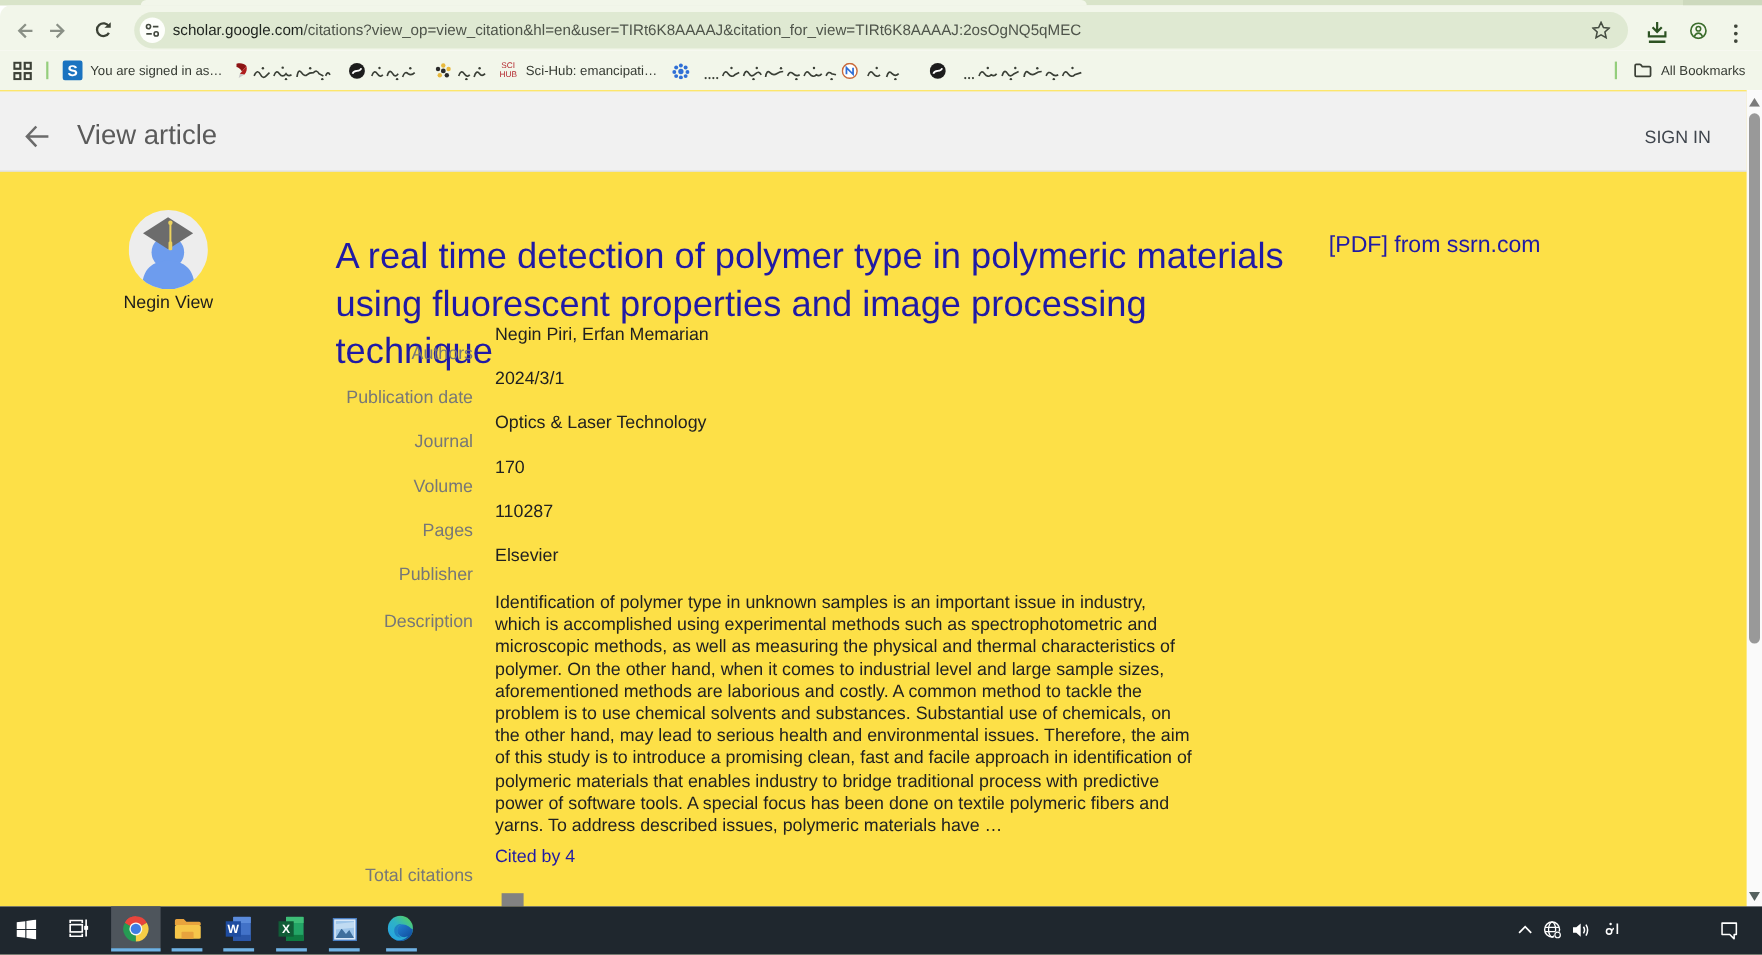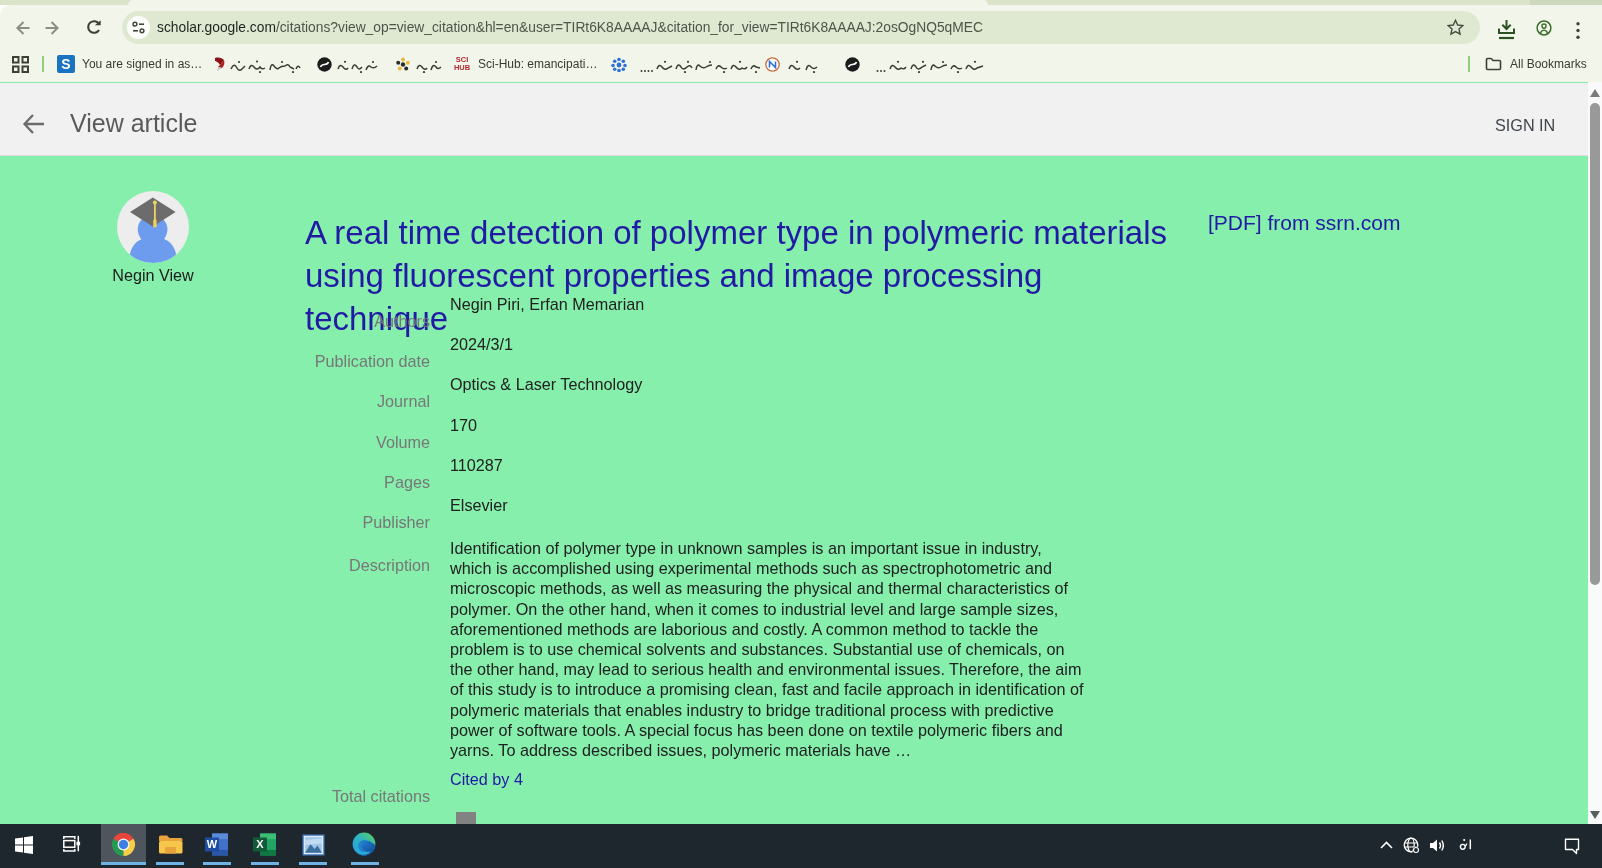--- a/index.html
+++ b/index.html
@@ -12,21 +12,21 @@
   #tabstrip .winctl{position:absolute;left:1530px;top:0;width:72px;height:5px;background:#cdd9bd;}
   #toolbar{left:0;top:5px;width:1602px;height:41px;background:#f2f6ea;border-radius:10px 10px 0 0;padding-left:36px;}
   #urlbar{position:absolute;left:122px;top:6px;width:1358px;height:33px;background:#dfe9d2;border-radius:17px;}
   #urlcirc{position:absolute;left:5px;top:5px;width:23px;height:23px;border-radius:50%;background:#fdfefb;}
   #urltext{position:absolute;left:35px;top:0;height:33px;line-height:33px;font-size:13.8px;color:#1e231e;white-space:nowrap;}
   #urltext .dim{color:#4e544a;}
   #bookmarks{left:0;top:46px;width:1602px;height:36px;background:#f2f6ea;}
   .bmtext{position:absolute;top:10.5px;font-size:12px;color:#363b33;white-space:nowrap;}
   .sq{position:absolute;top:14px;}
   
-  #page{left:0;top:82px;width:1588px;height:742px;background:#86efac;}
+  #page{left:0;top:82px;width:1588px;height:742px;background:#fde047;}
   #pagehead{position:absolute;left:0;top:1px;width:1588px;height:72px;background:#f1f1f1;border-bottom:1px solid #dddddd;}
   #viewarticle{position:absolute;left:70px;top:26px;font-size:25px;color:#5a5a5a;}
   #signin{position:absolute;left:1495px;top:33px;font-size:16.2px;color:#3f454d;}
   #name{position:absolute;left:83px;top:184px;width:140px;text-align:center;font-size:16.2px;color:#1c1c1c;}
   #title{position:absolute;left:305px;top:129px;width:868px;font-size:33px;line-height:43px;color:#201aa5;}
   #pdflink{position:absolute;left:1208px;top:129px;font-size:21px;color:#201aa5;}
   .row{position:absolute;left:0;width:1100px;font-size:16.2px;line-height:20.2px;}
   .lab{position:absolute;left:150px;top:17px;width:280px;text-align:right;color:#777777;}
   .val{position:absolute;left:450px;top:0;width:636px;color:#212121;}
   a.blue{color:#201aa5;text-decoration:none;}
@@ -128,21 +128,21 @@
       <circle cx="12.8" cy="5.7" r="2" fill="#e8b93c"></circle>
       <circle cx="11.2" cy="11.4" r="2" fill="#2b2b2b"></circle>
       <circle cx="4.8" cy="11.4" r="2" fill="#e8b93c"></circle>
       <circle cx="3.2" cy="5.7" r="2" fill="#2b2b2b"></circle>
     </svg>
     <svg class="sq" style="left:416px" width="26" height="13" viewBox="0 0 26 13">
       <path d="M1 9 q2 -6 5 -2 t5 1 M15 10 q2 -7 5 -3 q2 3 5 0" stroke="#3a3f36" stroke-width="1.5" fill="none"></path>
       <circle cx="8" cy="12" r="1.1" fill="#3a3f36"></circle>
       <circle cx="20" cy="2" r="1.1" fill="#3a3f36"></circle>
     </svg>
-    <div class="abs" style="left:452px;top:10px;width:20px;height:16px;font-size:7.5px;font-weight:bold;color:#b3272d;text-align:center;line-height:8px;">SCI<br>HUB</div>
+    <div class="abs" style="left:452px;top:10px;width:20px;height:16px;font-size:7.5px;font-weight:normal;color:#b3272d;text-align:center;line-height:8px;">SCI<br>HUB</div>
     <div class="bmtext" style="left:478px;">Sci-Hub: emancipati…</div>
     <svg class="abs" style="left:611px;top:11px" width="16" height="15" viewBox="0 0 16 15">
       <g fill="#2f6fd6">
         <circle cx="8" cy="2.5" r="1.8"></circle>
         <circle cx="12.3" cy="4.3" r="1.8"></circle>
         <circle cx="14 " cy="8.5" r="1.8"></circle>
         <circle cx="12.3" cy="12.2" r="1.8"></circle>
         <circle cx="8" cy="13.5" r="1.8"></circle>
         <circle cx="3.7" cy="12.2" r="1.8"></circle>
         <circle cx="2" cy="8.5" r="1.8"></circle>

